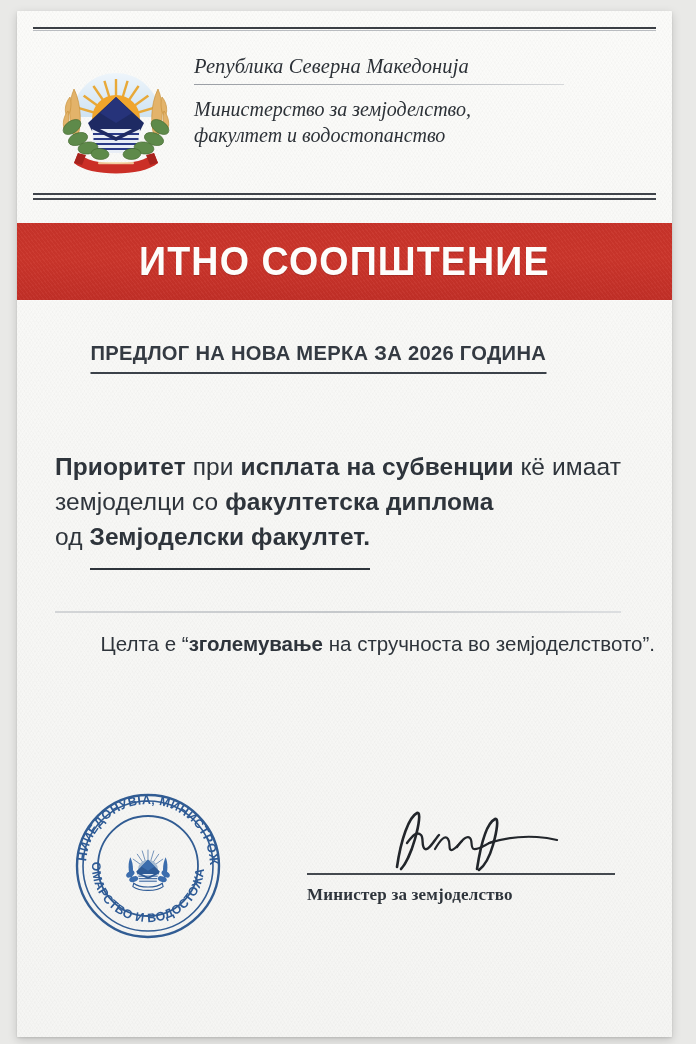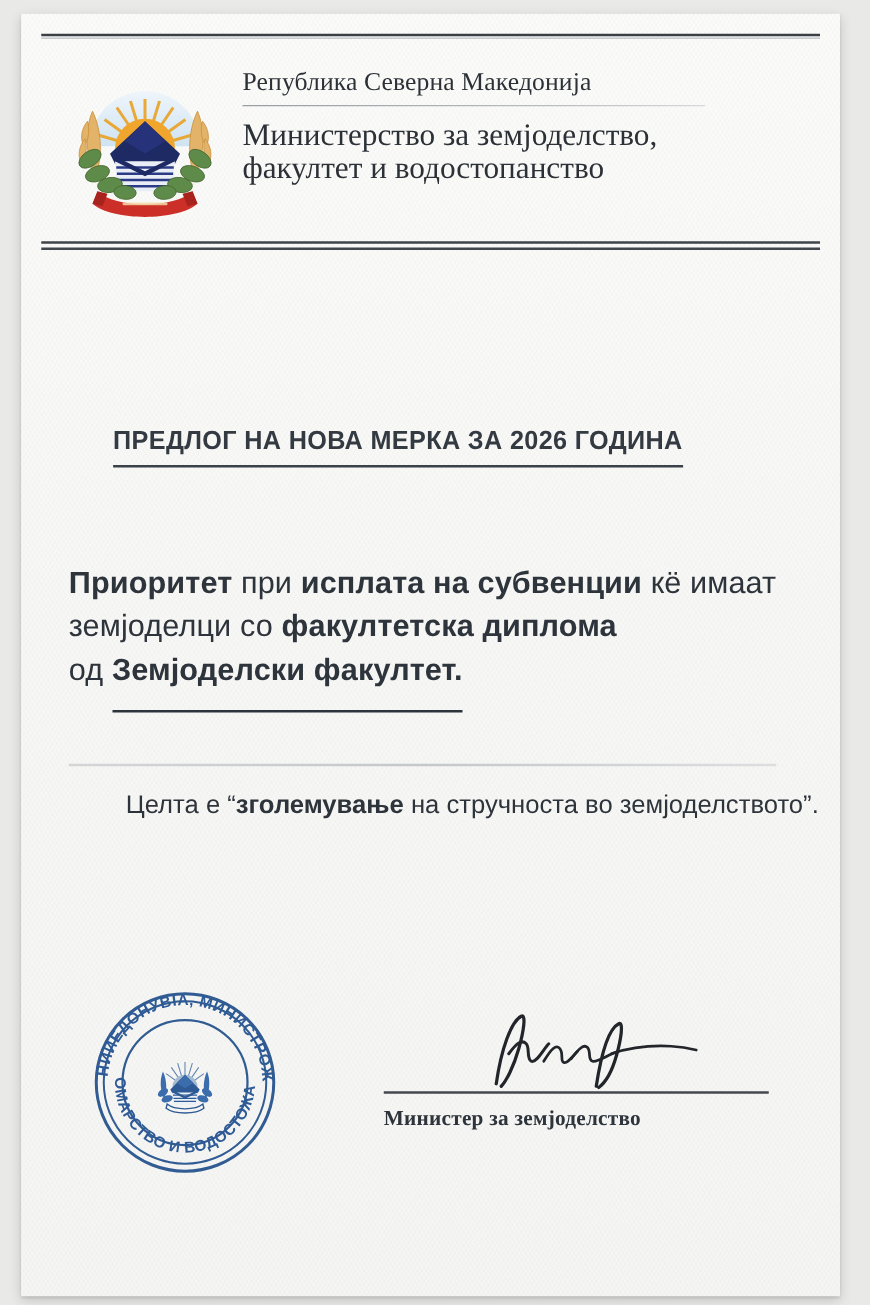--- a/index.html
+++ b/index.html
@@ -62,37 +62,38 @@
     left: 35px;
     top: 4px;
     width: 128px;
     height: 136px;
   }
   .header-text {
     position: absolute;
     left: 177px;
     top: 14px;
     width: 440px;
+    font-style: italic;
   }
   .republic {
     font-family: "Liberation Serif", serif;
     font-size: 20.5px;
     color: #2c3137;
     letter-spacing: 0.1px;
     white-space: nowrap;
   }
   .republic-rule {
     margin-top: 6px;
     width: 370px;
     height: 1px;
     background: linear-gradient(90deg, #9a9ea4 0%, #b7babf 65%, #d6d8da 100%);
   }
   .ministry {
     font-family: "Liberation Serif", serif;
-    font-size: 25px;
+    font-size: 20px;
     line-height: 26px;
     color: #2c3137;
     margin-top: 11px;
   }
   .ministry div { white-space: nowrap; }
 
   .rule-double {
     position: absolute;
     left: 16px;
     top: 182px;
@@ -328,20 +329,23 @@
         <div class="republic-rule"></div>
         <div class="ministry">
           <div>Министерство за земјоделство,</div>
           <div>факултет и водостопанство</div>
         </div>
       </div>
     </div>
 
     <div class="rule-double"></div>
 
+    <div class="banner">
+      <span class="banner-text">ИТНО СООПШТЕНИЕ</span>
+    </div>
 
     <div class="subtitle-wrap">
       <span class="subtitle">ПРЕДЛОГ НА НОВА МЕРКА ЗА 2026 ГОДИНА</span>
     </div>
 
     <div class="body-text">
       <div>
         <b>Приоритет</b><span> при </span><b>исплата на субвенции</b><span> кё имаат</span>
       </div>
       <div>

